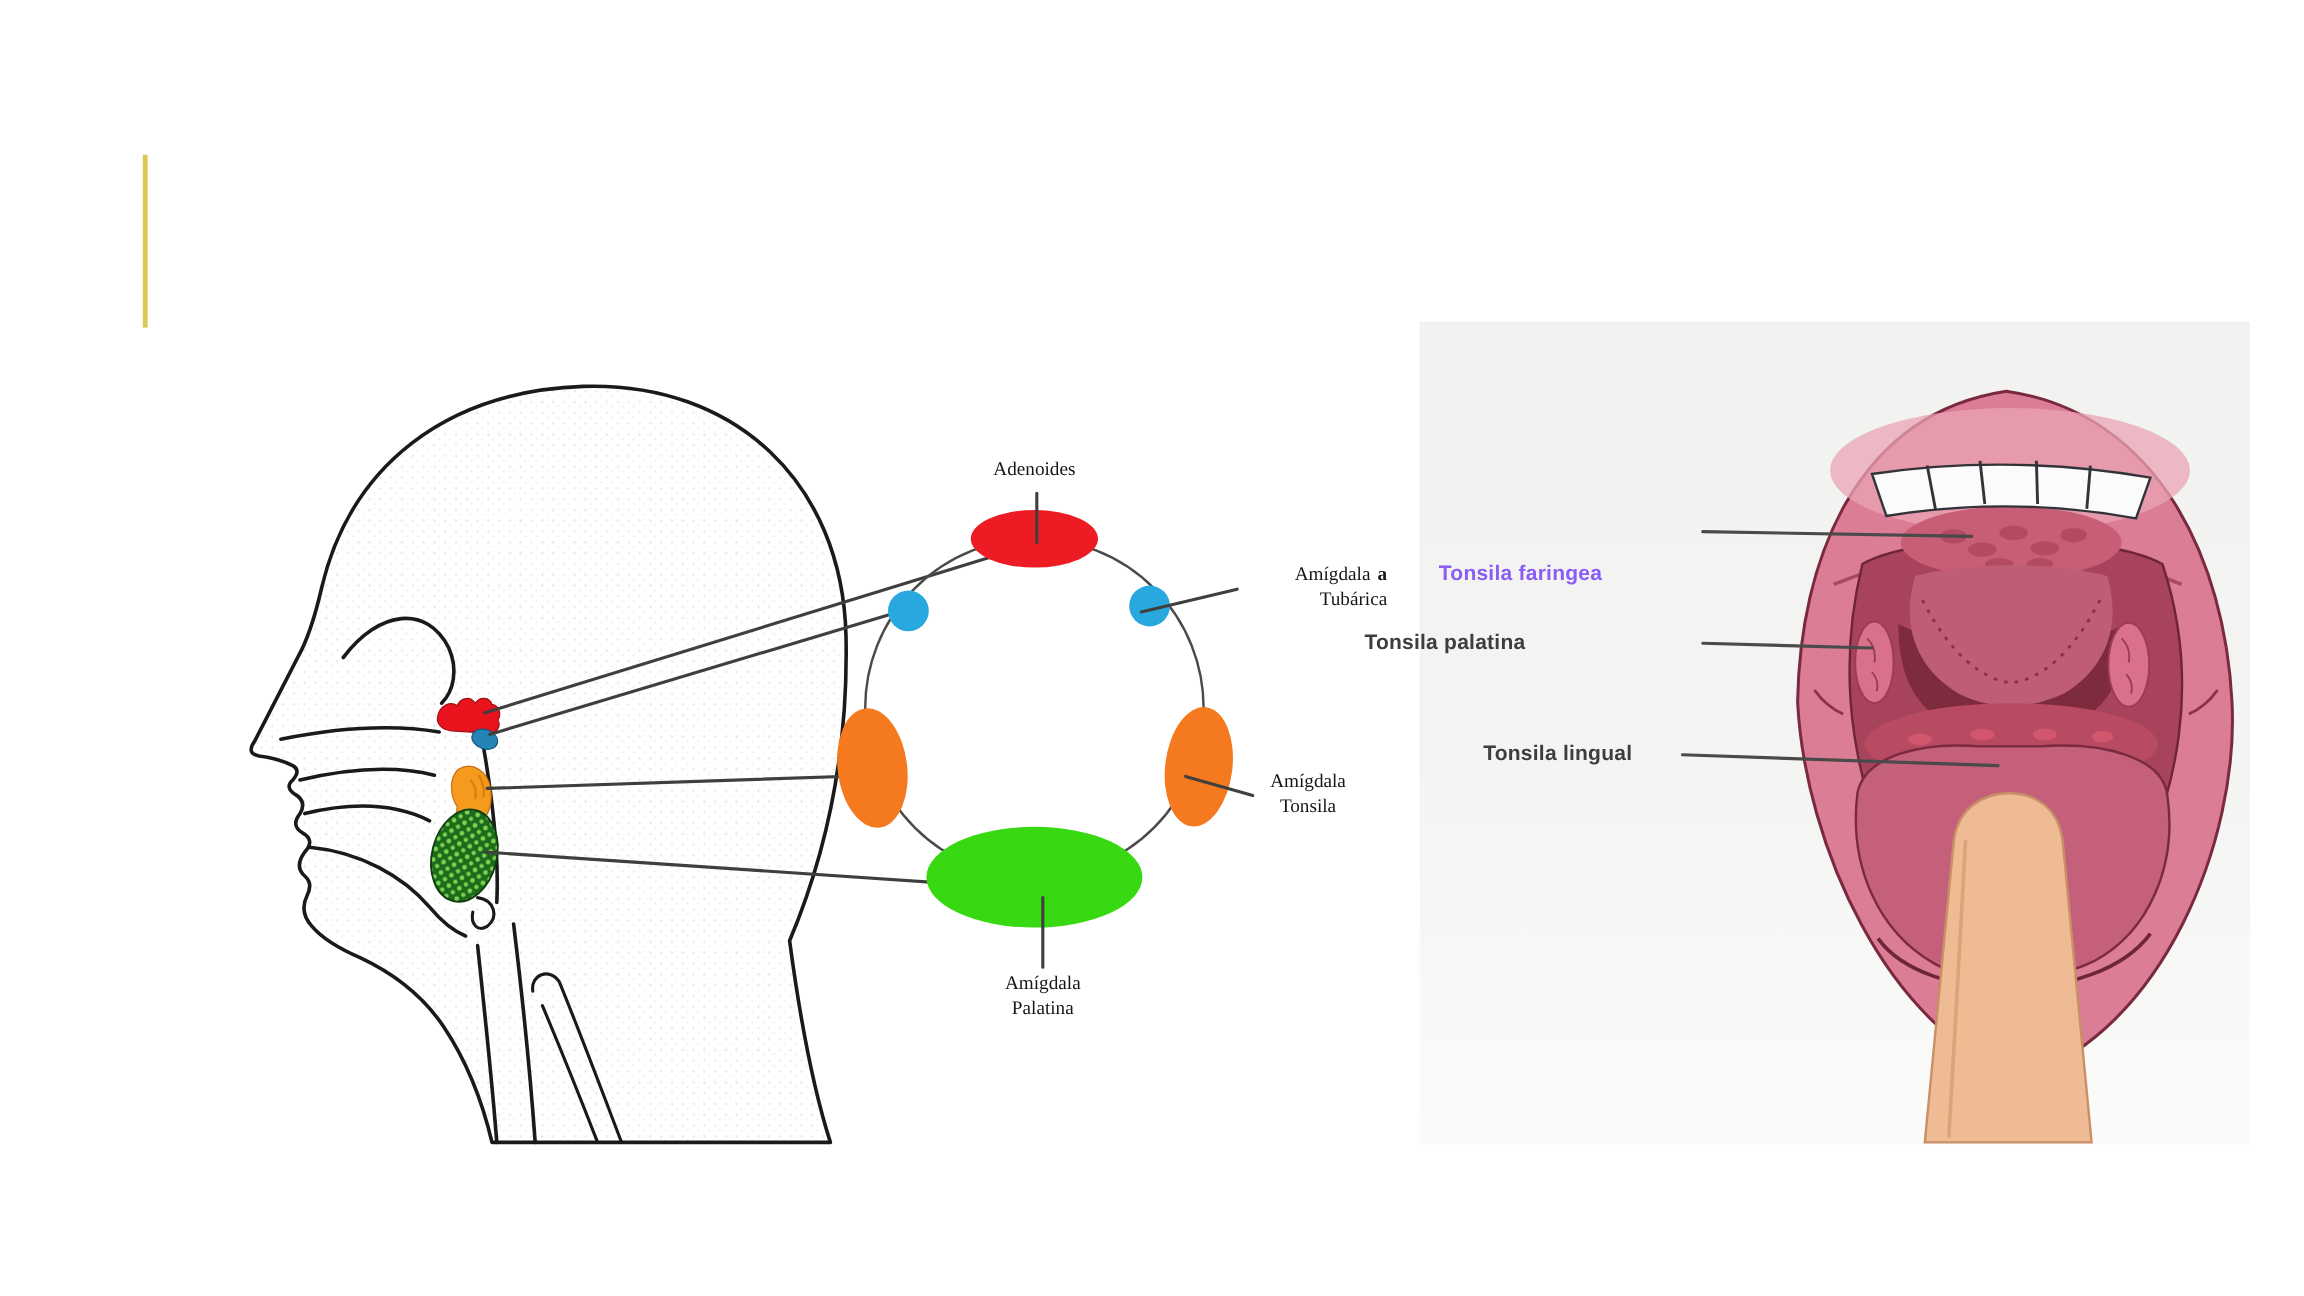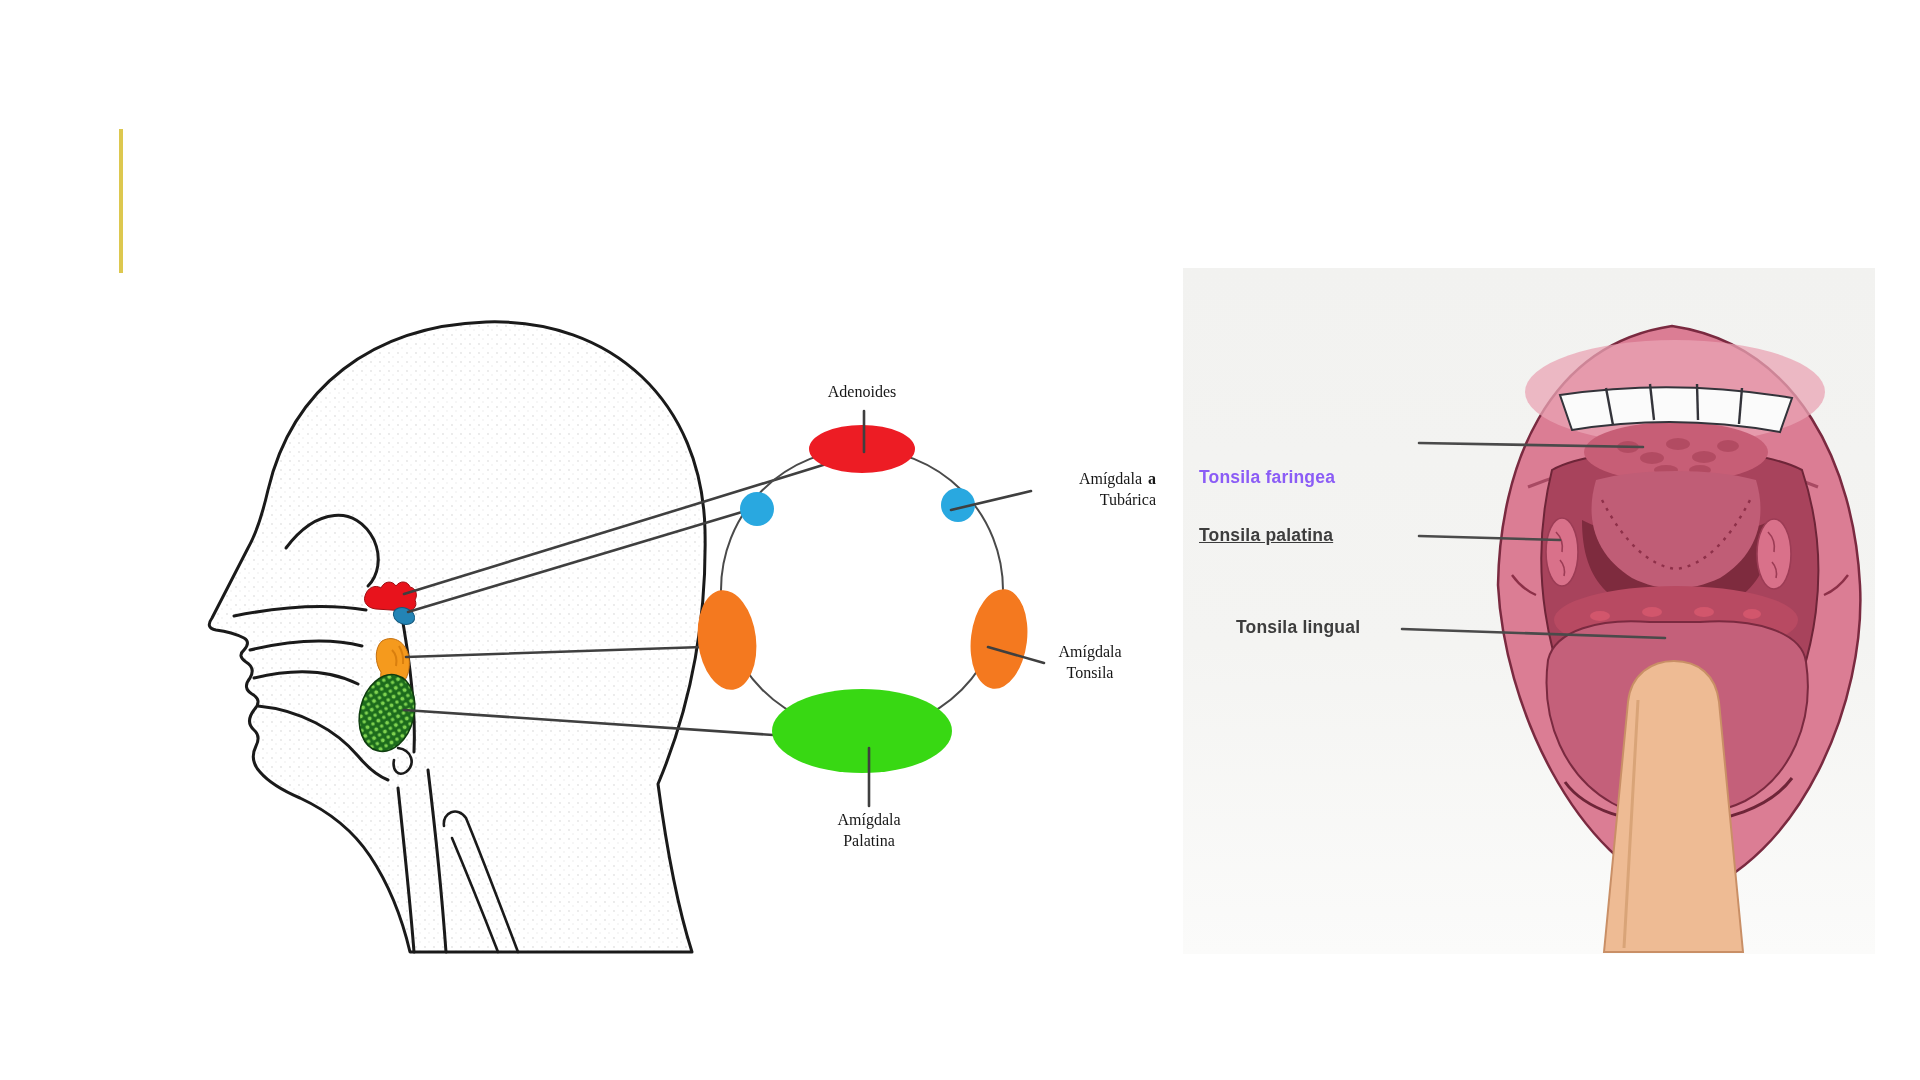--- a/index.html
+++ b/index.html
@@ -203,14 +203,14 @@
   <div>Amígdala</div>
   <div>Tonsila</div>
 </div>
 
 <div class="diagram-label" style="left:816px;top:809px;width:106px;">
   <div>Amígdala</div>
   <div>Palatina</div>
 </div>
 
 <div class="mouth-label" style="left: 1199px; top: 431px; color: #8b5cf6; margin-top: 36px;">Tonsila faringea</div>
-<div class="mouth-label" style="left: 1199px; top: 525px; color: rgb(61, 61, 61); text-decoration: underline;">Tonsila palatina</div>
+<div class="mouth-label" style="left: 1137px; top: 525px; color: rgb(61, 61, 61);">Tonsila palatina</div>
 <div class="mouth-label" style="left: 1199px; top: 617px; color: rgb(61, 61, 61); margin-left: 37px;">Tonsila lingual</div>
 
 </body></html>

